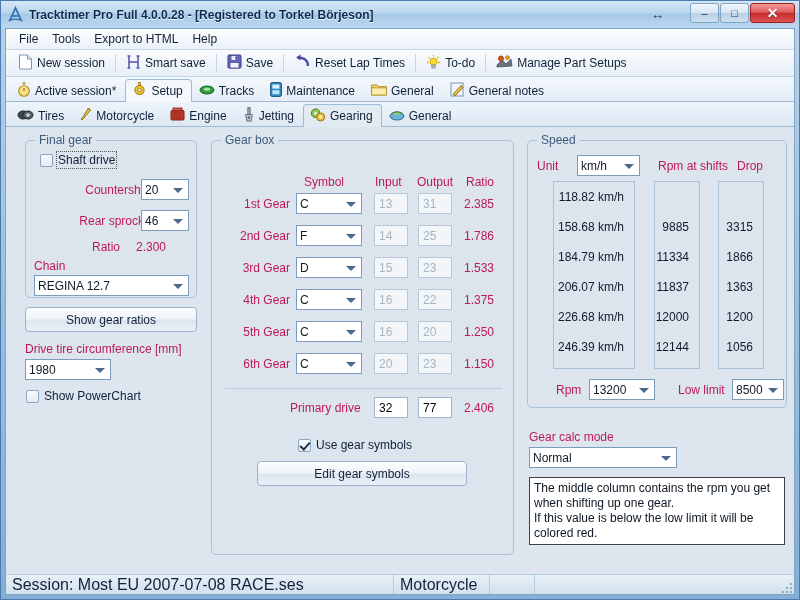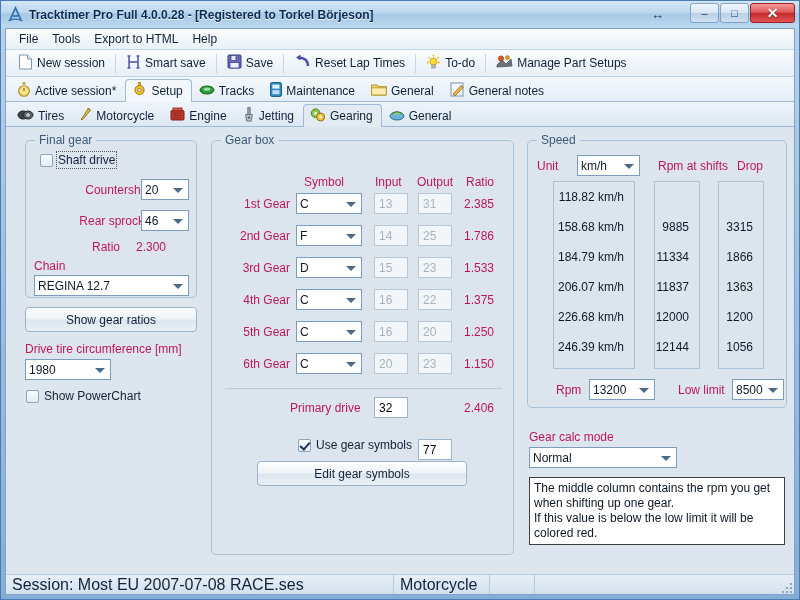--- a/index.html
+++ b/index.html
@@ -695,21 +695,21 @@
           <span>23</span>
         </div>
         <span class="lbl" style="left:252px; top:216px;">1.150</span>
 
         <div class="hr" style="left:13px; top:247px; width:277px;"></div>
 
         <span class="lbl" style="left:78px; top:260px;">Primary drive</span>
         <div class="txtbox" style="left:162px; top:256px; width:34px;">
           <span>32</span>
         </div>
-        <div class="txtbox" style="left:206px; top:256px; width:34px;margin-top:42px;">
+        <div class="txtbox" style="left:206px; top:256px; width:34px;">
           <span>77</span>
         </div>
         <span class="lbl" style="left:252px; top:260px;">2.406</span>
 
         <div class="chk" style="left:86px; top:297px;">
           <span class="box checked"></span>
           <span class="cap">Use gear symbols</span>
         </div>
 
         <div class="btn" style="left:45px; top:320px; width:210px; height:25px;">

